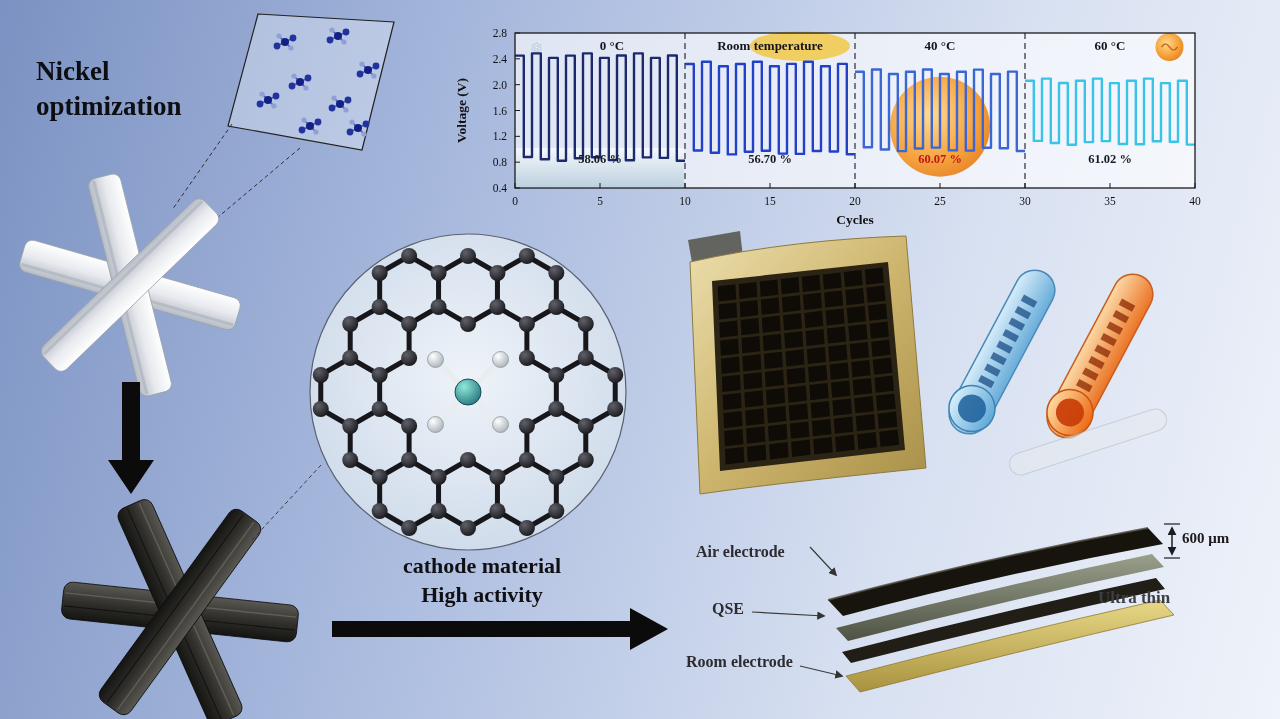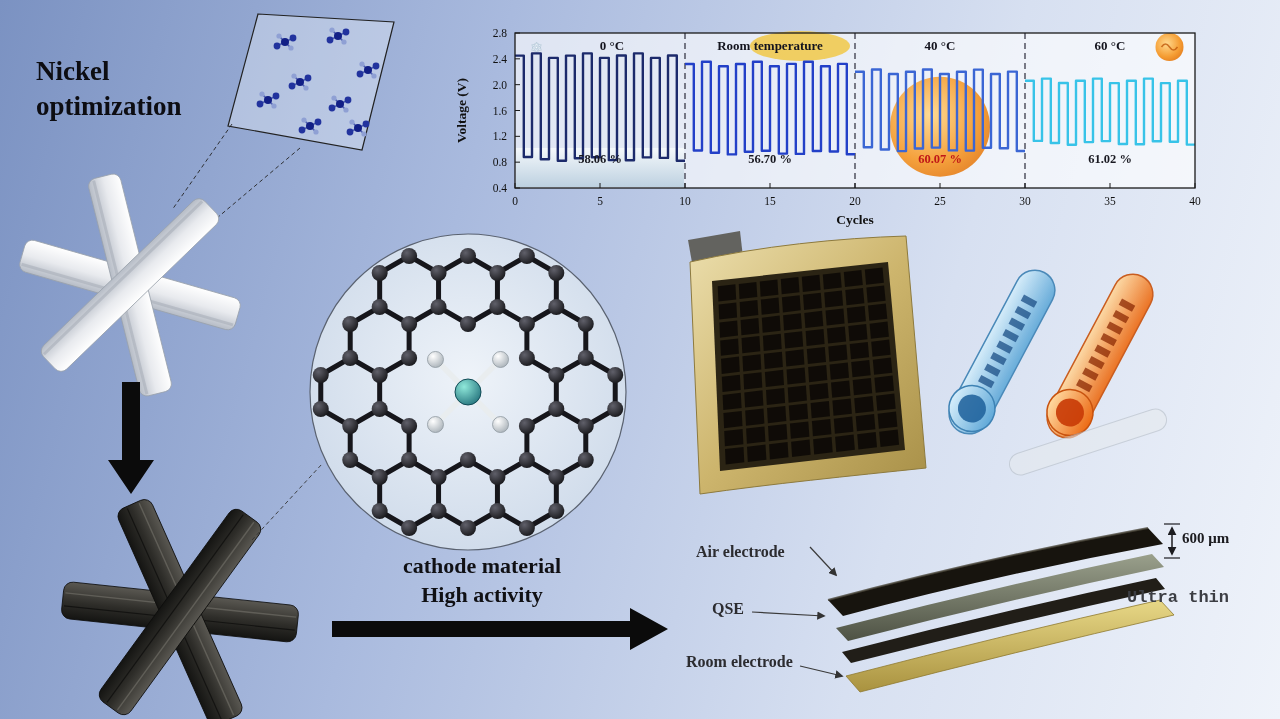--- a/index.html
+++ b/index.html
@@ -7,21 +7,21 @@
     position:relative;width:1280px;height:719px;overflow:hidden;
     background:linear-gradient(105deg,#7b92c2 0%,#a9bade 35%,#d7e0f1 70%,#eff3fa 100%);
     font-family:"Liberation Serif",serif;
   }
   #stage svg{position:absolute;left:0;top:0;}
   .txt{position:absolute;z-index:5;color:#111;}
   .title{left:36px;top:42px;width:230px;font-size:27px;font-weight:700;line-height:1.3;color:#0d0d12;margin-top:12px;}
   .process{left:348px;top:552px;width:268px;text-align:center;font-size:22px;font-weight:700;line-height:1.3;color:#101014;}
   .layer-label{font-size:16px;font-weight:700;color:#2c2c30;}
   .thickness{left:1182px;top:530px;font-size:15px;font-weight:700;color:#1c1c20;}
-  .zab{left:1098px;top:584px;width:160px;text-align:center;font-size:17px;font-weight:700;line-height:1.6;color:#3c3e44;font-family:Liberation Mono, monospace;}
+  .zab{left:1098px;top:584px;width:160px;font-size:17px;font-weight:700;line-height:1.6;color:#3c3e44;}
   #chart{left:450px;top:18px;z-index:3;}
   #scene{z-index:1;}
 </style>
 </head>
 <body>
 
 <div id="stage">
 
   <svg id="scene" viewBox="0 0 1280 719" width="1280" height="719">
     <defs>

